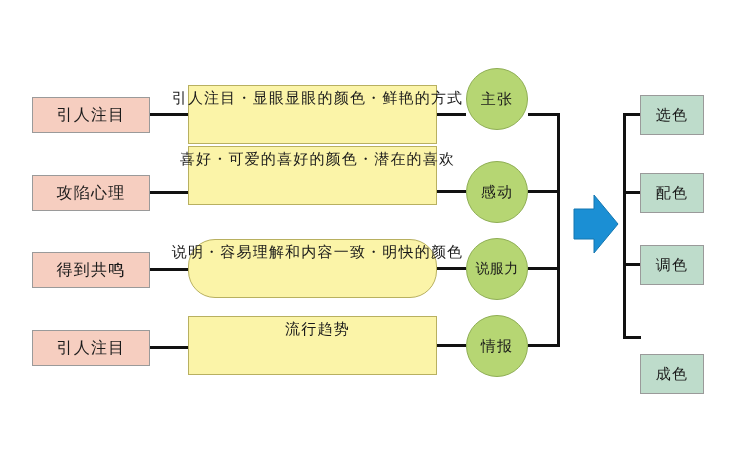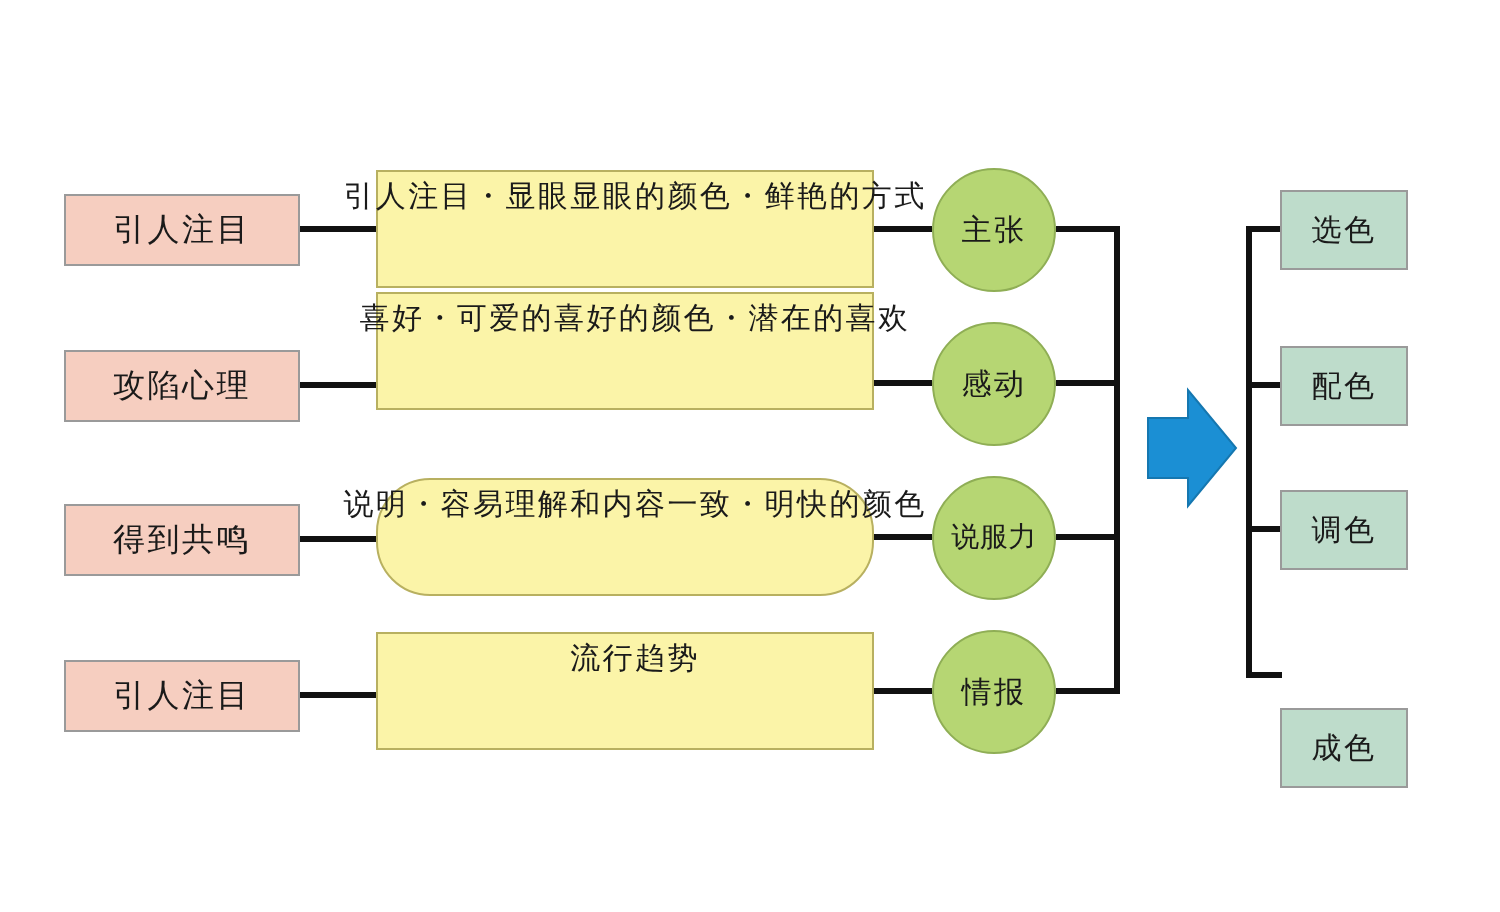--- a/index.html
+++ b/index.html
@@ -68,21 +68,21 @@
   .green-circle {
     left: 466px;
     width: 62px;
     height: 62px;
     border-radius: 50%;
     background: #b6d673;
     border: 1px solid #8fae55;
     justify-content: center;
     font-size: 15px;
   }
-  .green-circle.g0 { top: 84px; }
+  .green-circle.g0 { top: 68px; }
   .green-circle.g1 { top: 161px; }
   .green-circle.g2 { top: 238px; }
   .green-circle.g3 { top: 315px; }
   .green-circle.small { font-size: 14px; letter-spacing: 0.02em; }
 
   
   .teal-box {
     left: 640px;
     width: 64px;
     height: 40px;

